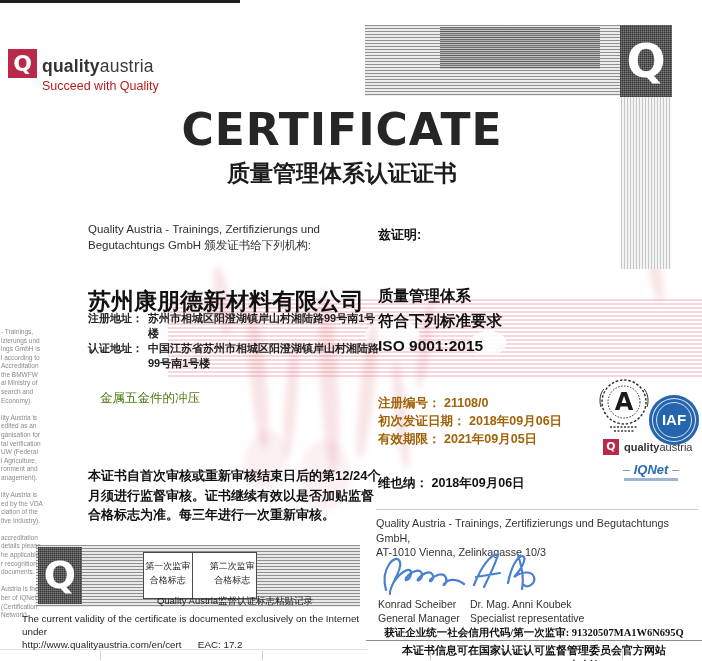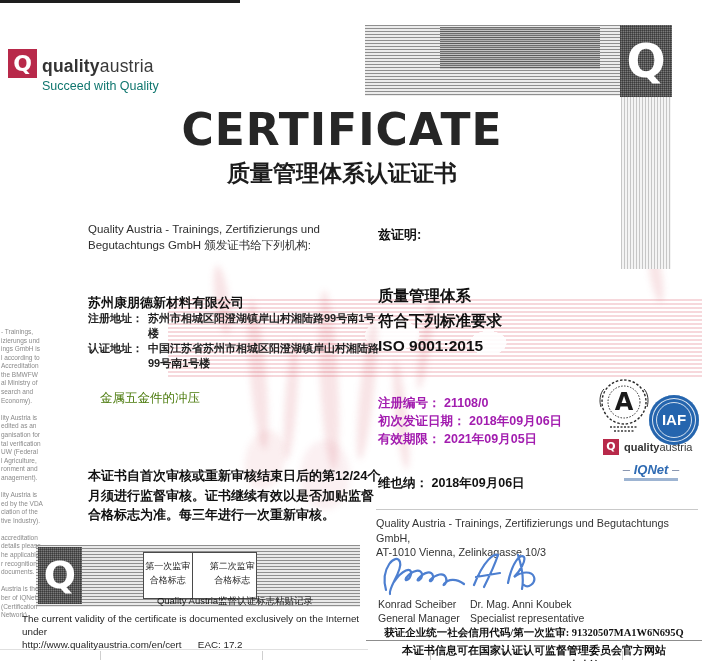--- a/index.html
+++ b/index.html
@@ -7,49 +7,49 @@
         font-family:"Liberation Sans",sans-serif;color:#222;}
   .abs{position:absolute;}
   .z{z-index:2;}
   
   .top-rule{left:0;top:0;width:240px;height:3px;background:#1e1e1e;}
   .qa-logo-box{left:8px;top:49px;width:29px;height:29px;background:#b8294a;color:#fff;
       font-family:"DejaVu Sans",sans-serif;font-weight:800;font-size:22px;line-height:29px;text-align:center;}
   .qa-plus{left:30px;top:68px;color:#b8294a;font-weight:800;font-size:11px;}
   .brand{left:42px;top:56px;font-size:17.5px;color:#3a3a3a;letter-spacing:.2px;}
   .brand b{font-weight:700;color:#333;}
-  .tagline{left:42px;top:79px;font-size:12.5px;color:#0f766e;}
+  .tagline{left:42px;top:79px;font-size:12.5px;color:#b91c1c;}
   
   .top-band{left:365px;top:25px;width:256px;height:71px;
       background:repeating-linear-gradient(180deg,#8f8f8f 0 1px,#ececec 1px 3px);}
   .band-blotch{left:75px;top:2px;width:160px;height:42px;
       background:repeating-linear-gradient(180deg,#4f4f4f 0 1px,#b9b9b9 1px 2px);opacity:.8;}
   .q-dark{background:
       repeating-linear-gradient(90deg,rgba(0,0,0,.30) 0 1px,rgba(255,255,255,0) 1px 2px),
       repeating-linear-gradient(0deg,rgba(0,0,0,.30) 0 1px,rgba(255,255,255,0) 1px 2px),#7a7a7a;
       color:#fff;font-family:"DejaVu Sans",sans-serif;font-weight:800;text-align:center;}
   .q-dark-top{left:620px;top:25px;width:52px;height:72px;font-size:46px;line-height:72px;}
   .v-band{left:621px;top:97px;width:50px;height:172px;
       background:repeating-linear-gradient(90deg,#c6c6c6 0 1px,#f4f4f4 1px 3px);}
   
   .title{left:140px;top:104px;width:404px;text-align:center;font-family:"DejaVu Sans",sans-serif;
       font-weight:800;font-size:44px;color:#262626;letter-spacing:1px;}
   .subtitle{left:140px;top:158px;width:404px;text-align:center;font-weight:700;font-size:23px;color:#1c1c1c;}
   
   .issuer{left:88px;top:221px;width:300px;font-size:11.5px;line-height:1.4;color:#2e2e2e;}
-  .company-name{left:88px;top:294px;font-size:13px;font-weight:700;color:#111;}
+  .company-name{left:88px;top:286px;font-size:23px;font-weight:700;color:#111;}
   .addr{left:88px;top:311px;width:292px;font-size:11px;font-weight:600;color:#222;line-height:1.35;}
   .addr-row{display:flex;}
   .addr-row .lbl{flex:0 0 60px;}
   .scope{left:100px;top:390px;font-size:12.5px;color:#4d7c0f;}
   .note{left:88px;top:466px;width:298px;font-size:13px;font-weight:700;line-height:1.5;color:#111;}
   
   .certify-head{left:378px;top:226px;font-size:13px;font-weight:700;color:#111;}
   .certify-lines{left:378px;top:284px;font-size:15.5px;font-weight:700;line-height:1.6;color:#111;}
-  .reg{left:378px;top:394px;font-size:12.5px;font-weight:700;line-height:1.45;color:#a21caf;}
+  .reg{left:378px;top:394px;font-size:12.5px;font-weight:700;line-height:1.45;color:#a16207;}
   .vienna{left:378px;top:475px;font-size:12.5px;font-weight:700;color:#111;}
   .divider-right{left:376px;top:509px;width:322px;height:1px;background:#c9c9c9;}
   .addr-right{left:376px;top:516px;width:326px;font-size:10.8px;line-height:1.35;color:#333;}
   .sig-name{font-size:10.5px;color:#333;line-height:1.35;}
   
   .badge-iaf{left:649px;top:395px;width:50px;height:50px;border-radius:50%;background:#2565ae;
       color:#fff;text-align:center;font-weight:800;font-size:15px;line-height:50px;
       box-shadow:inset 0 0 0 3px #2565ae, inset 0 0 0 4px rgba(255,255,255,.85);}
   .badge-iaf .ring{position:absolute;left:7px;top:7px;right:7px;bottom:7px;border-radius:50%;
       border:1px solid rgba(255,255,255,.8);}

